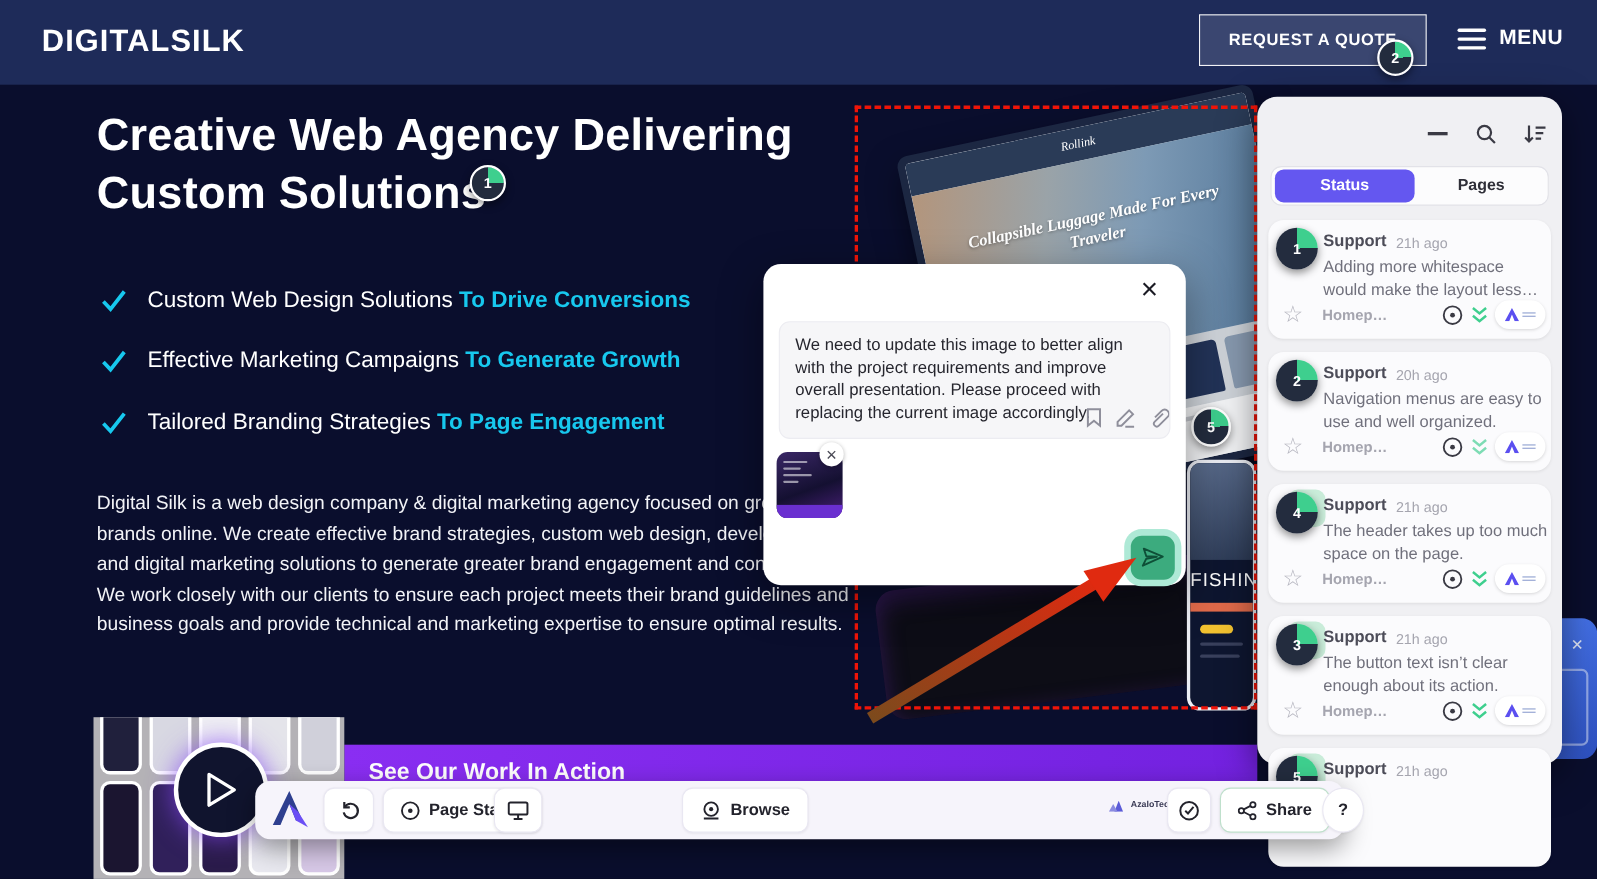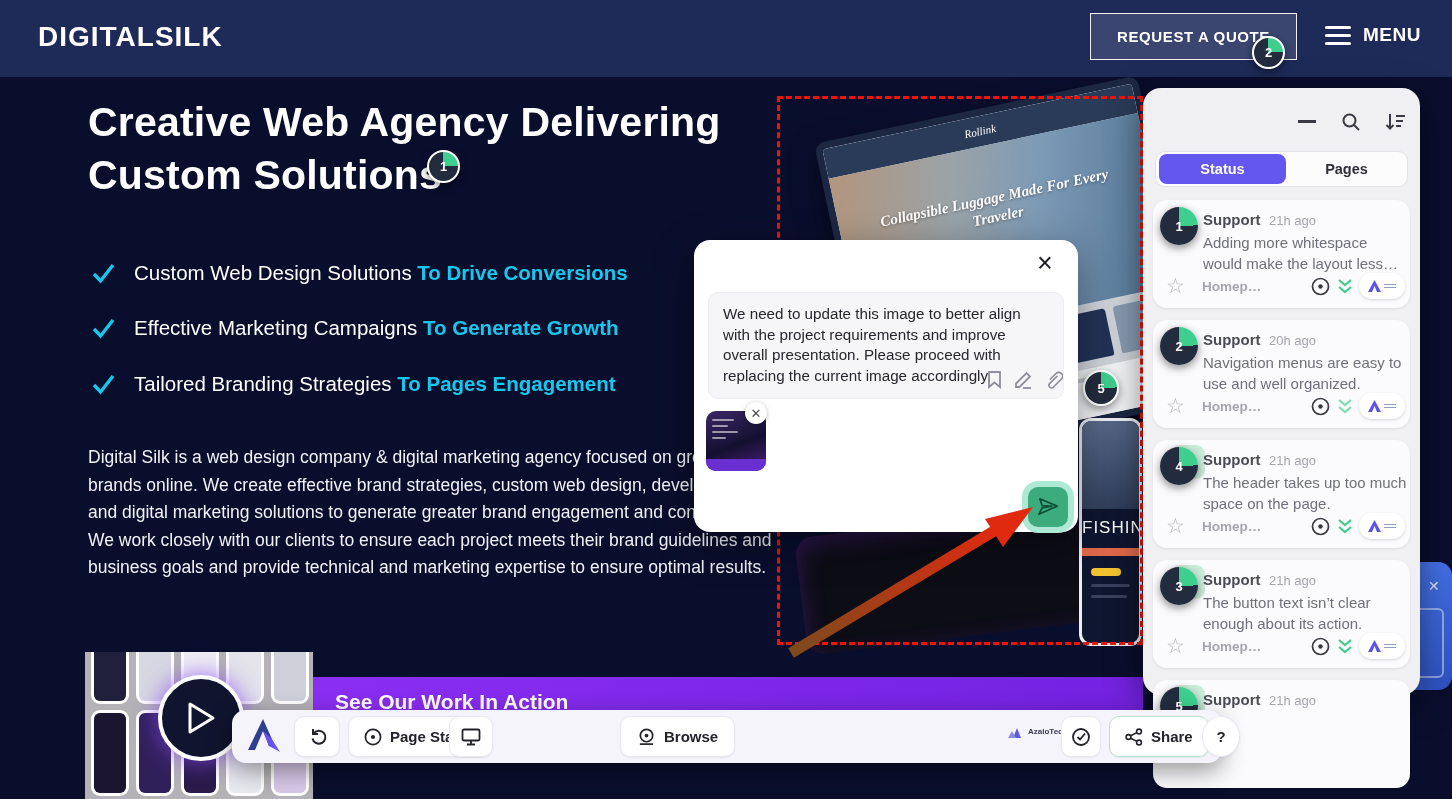--- a/index.html
+++ b/index.html
@@ -185,21 +185,21 @@
   <div class="bullet" style="top:316px">
     <svg width="23" height="23" viewBox="0 0 23 23">
         <polyline points="2,12 8.5,19 21,3" fill="none" stroke="#17c8ee" stroke-width="3.4"></polyline>
       </svg>
     <span class="txt"><span>Effective Marketing Campaigns </span><span class="hl">To Generate Growth</span></span>
   </div>
   <div class="bullet" style="top:372px">
     <svg width="23" height="23" viewBox="0 0 23 23">
         <polyline points="2,12 8.5,19 21,3" fill="none" stroke="#17c8ee" stroke-width="3.4"></polyline>
       </svg>
-    <span class="txt"><span>Tailored Branding Strategies </span><span class="hl">To Pages Engagement</span></span>
+    <span class="txt"><span>Tailored Branding Strategies </span><span class="hl">To Page Engagement</span></span>
   </div>
 
   <p class="para">Digital Silk is a web design company &amp; digital marketing agency focused on growing brands online. We create effective brand strategies, custom web design, development and digital marketing solutions to generate greater brand engagement and conversions. We work closely with our clients to ensure each project meets their brand guidelines and business goals and provide technical and marketing expertise to ensure optimal results.</p>
 
   <div class="pin ring" style="left:1083px;top:370px;width:36px;height:36px;z-index:7">
     <span class="n">5</span>
   </div>
 
   <div class="video">
     <div class="vphone" style="left:6px;top:-34px">

